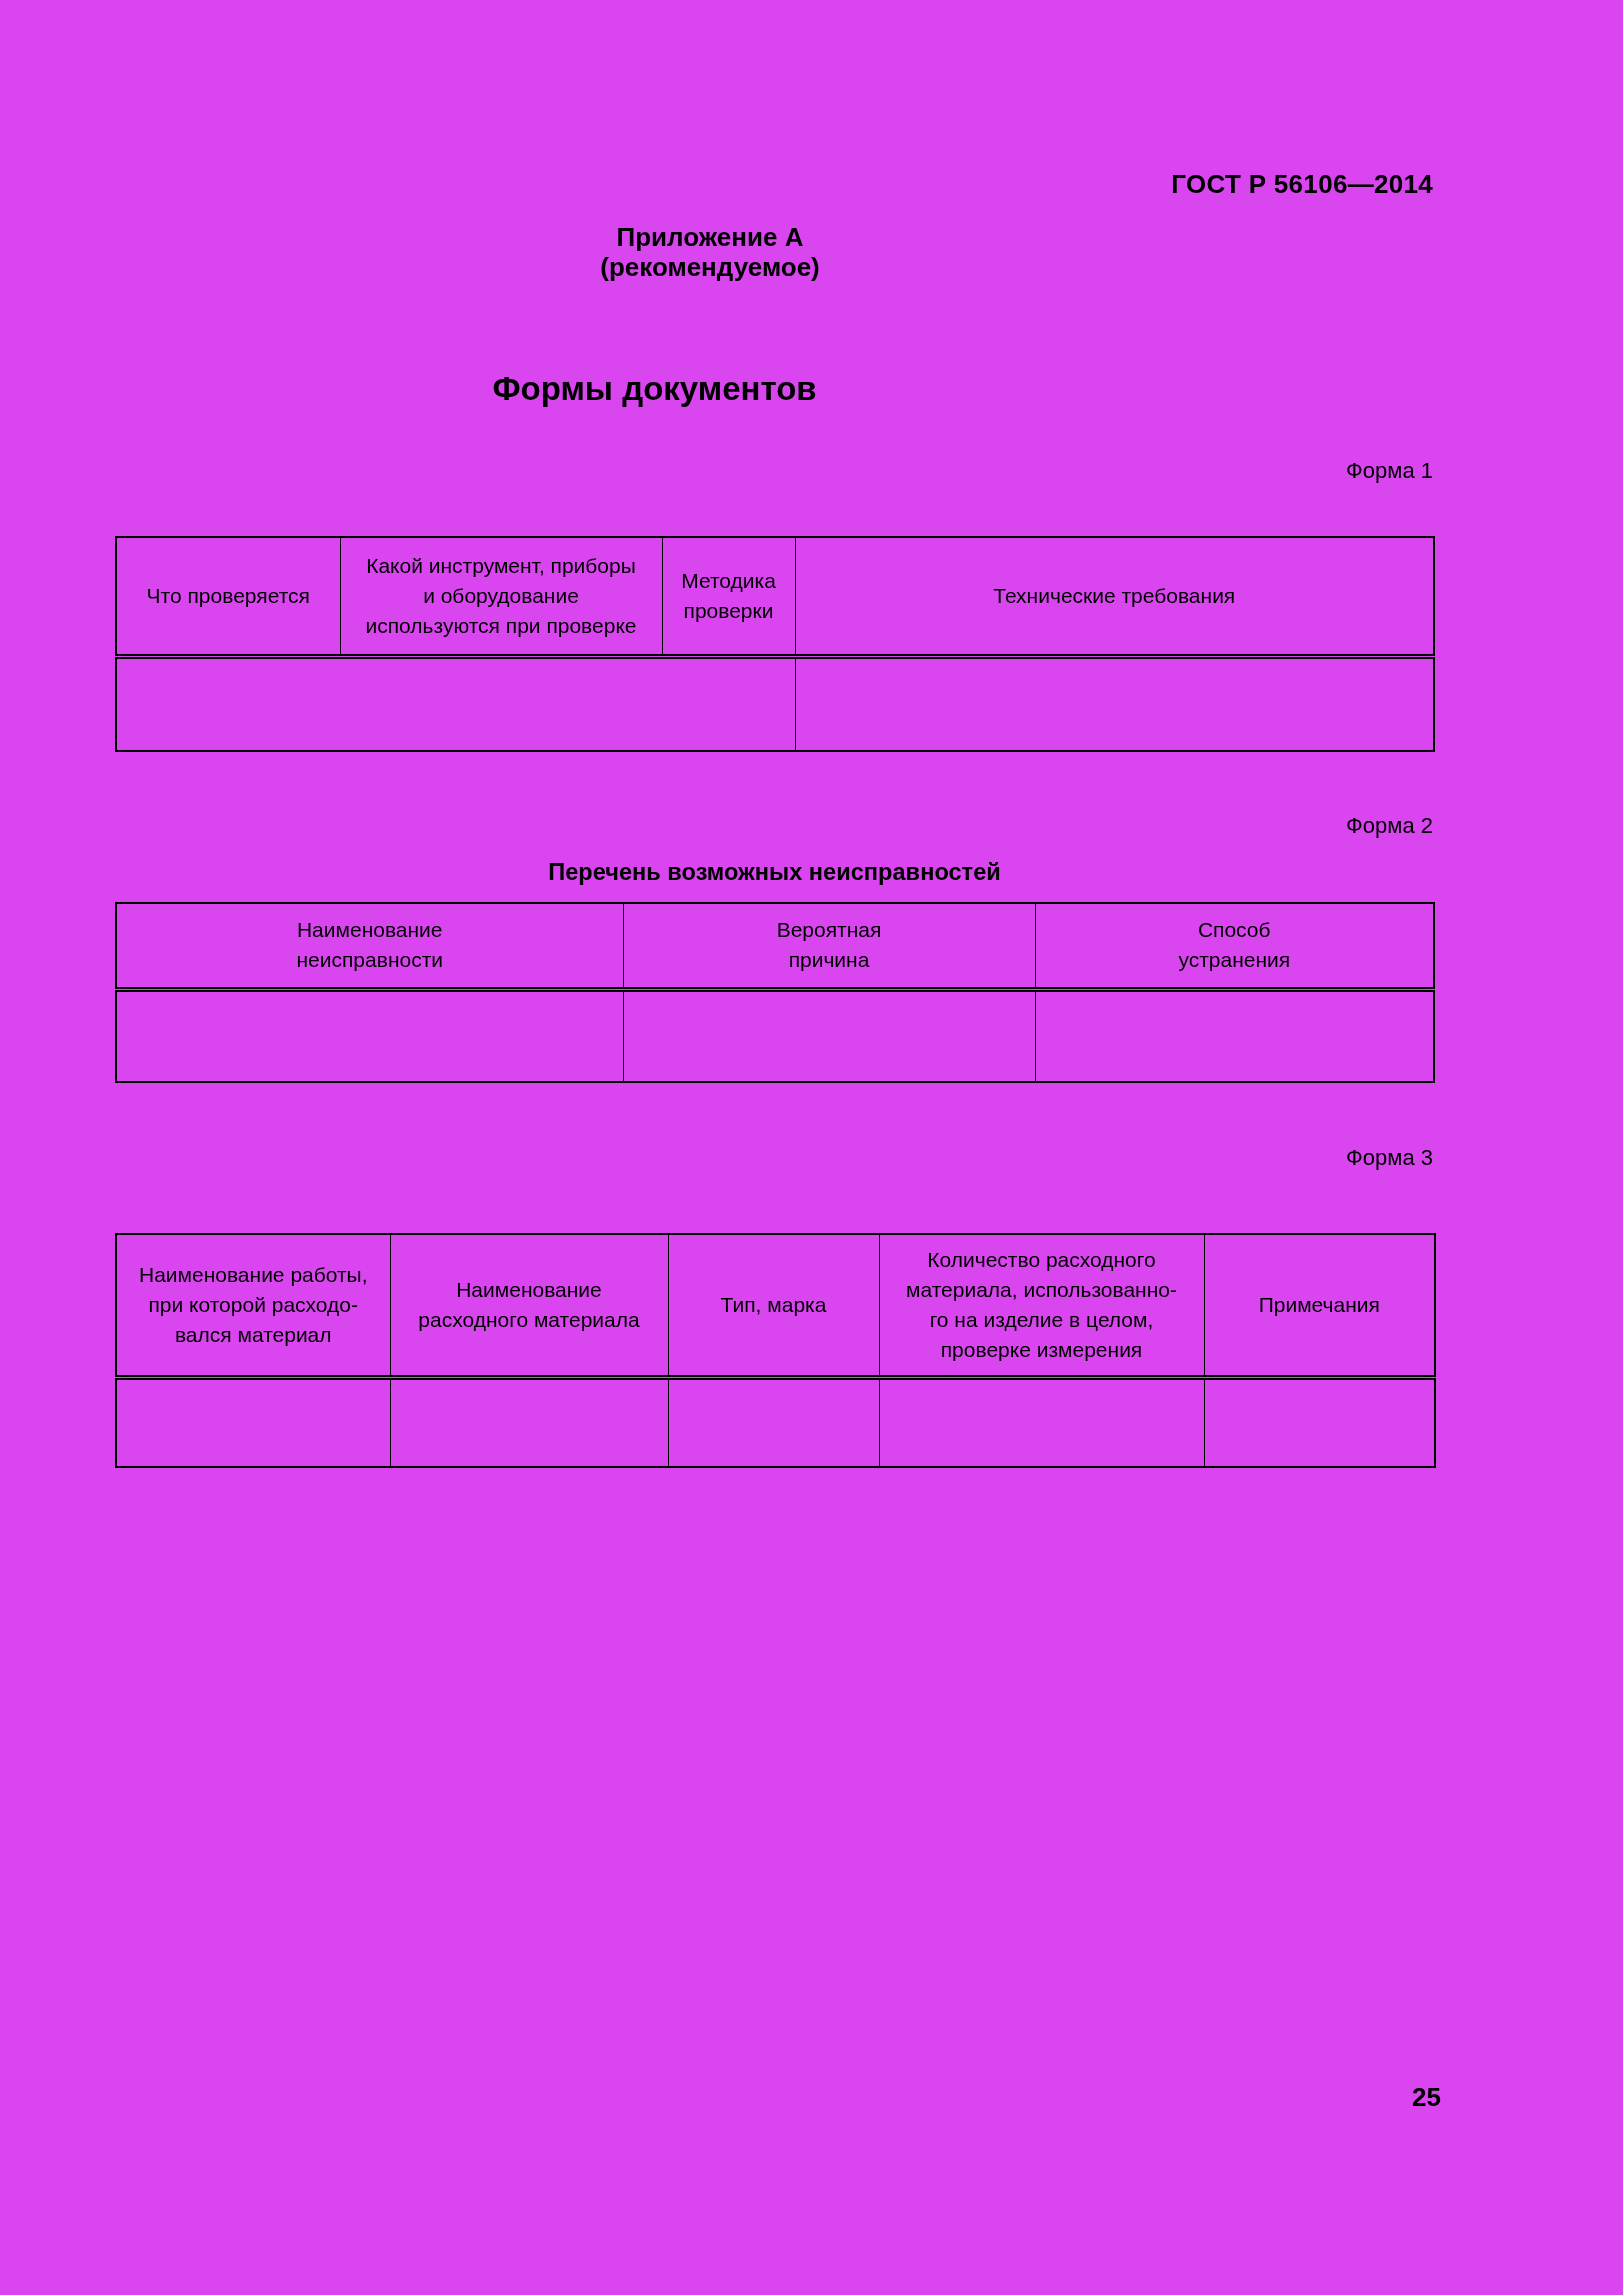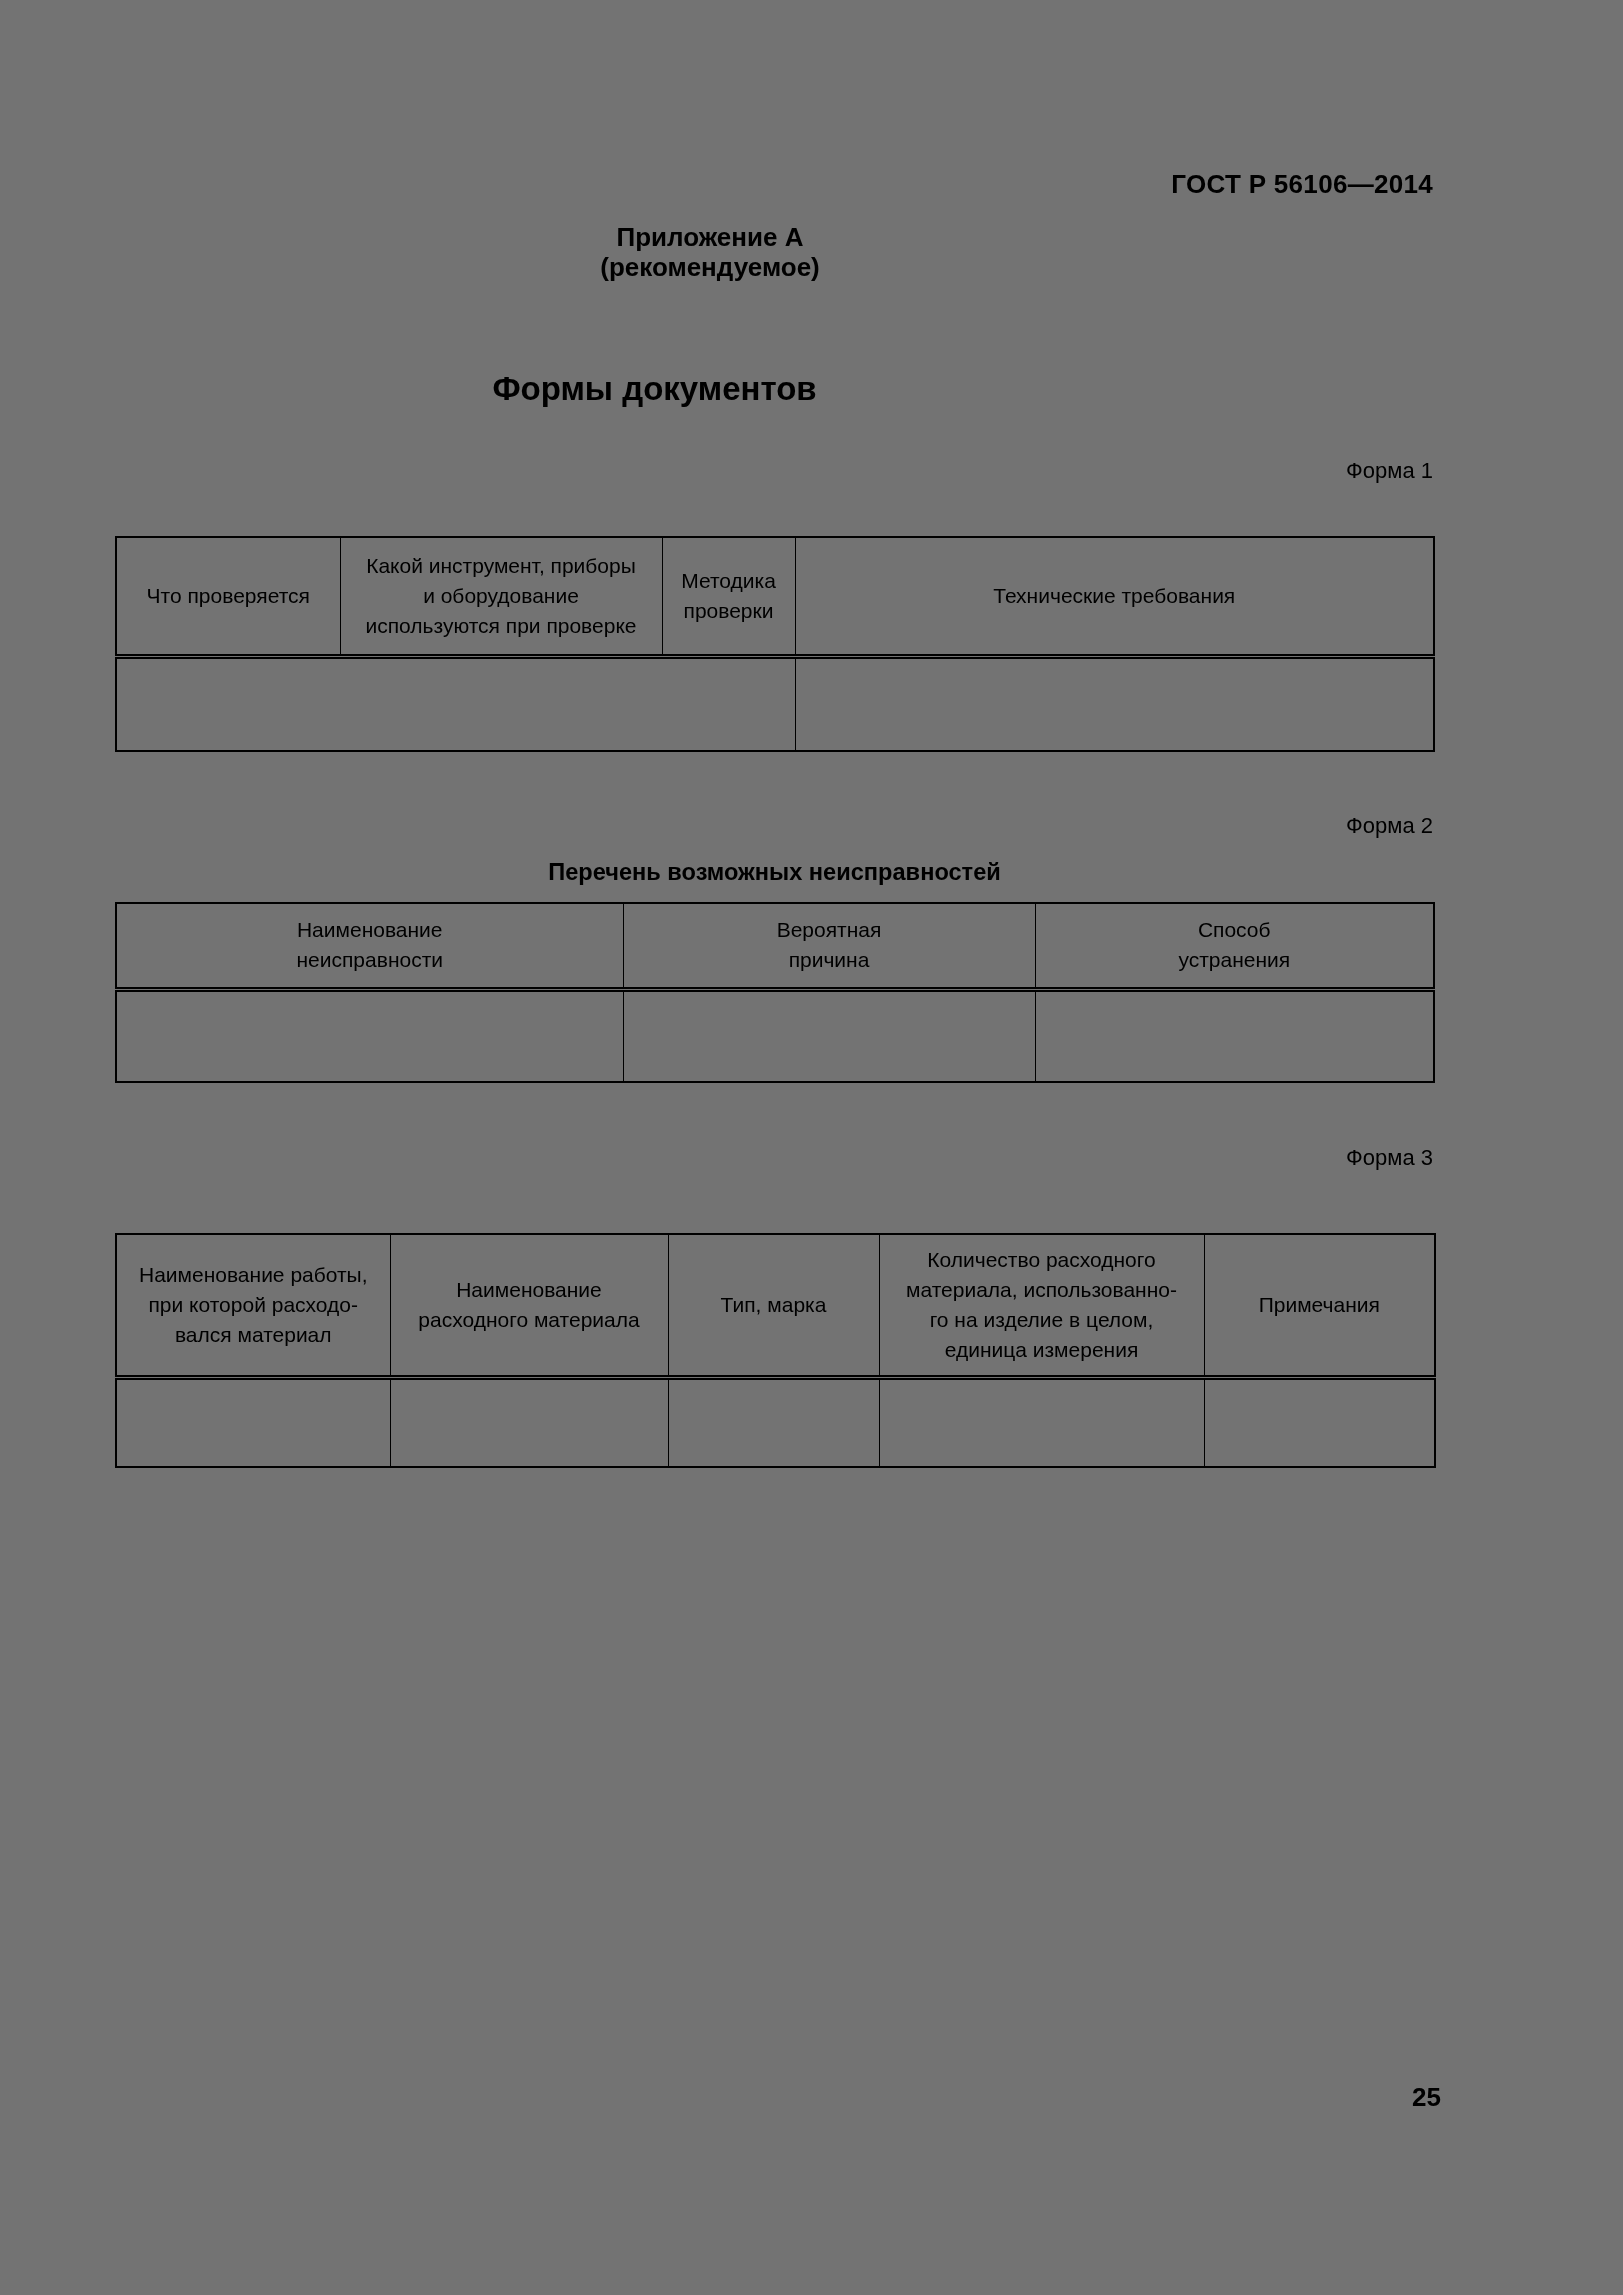--- a/index.html
+++ b/index.html
@@ -4,21 +4,21 @@
 <style>
   html, body {
     margin: 0;
     padding: 0;
     background: #ffffff;
   }
   .page {
     position: relative;
     width: 1623px;
     height: 2295px;
-    background: #737373;
+    background: #d946ef;
     font-family: "Liberation Sans", sans-serif;
     color: #000000;
     box-sizing: border-box;
     overflow: hidden;
   }
 
   
   .doc-header {
     position: absolute;
     top: 169px;
@@ -231,21 +231,21 @@
           <span>Наименование</span><br>
           <span>расходного материала</span>
         </td>
         <td>
           <span>Тип, марка</span>
         </td>
         <td>
           <span>Количество расходного</span><br>
           <span>материала, использованно-</span><br>
           <span>го на изделие в целом,</span><br>
-          <span>единица измерения</span>
+          <span>проверке измерения</span>
         </td>
         <td>
           <span>Примечания</span>
         </td>
       </tr>
     </thead>
     <tbody>
       <tr class="t3-body">
         <td></td>
         <td></td>

